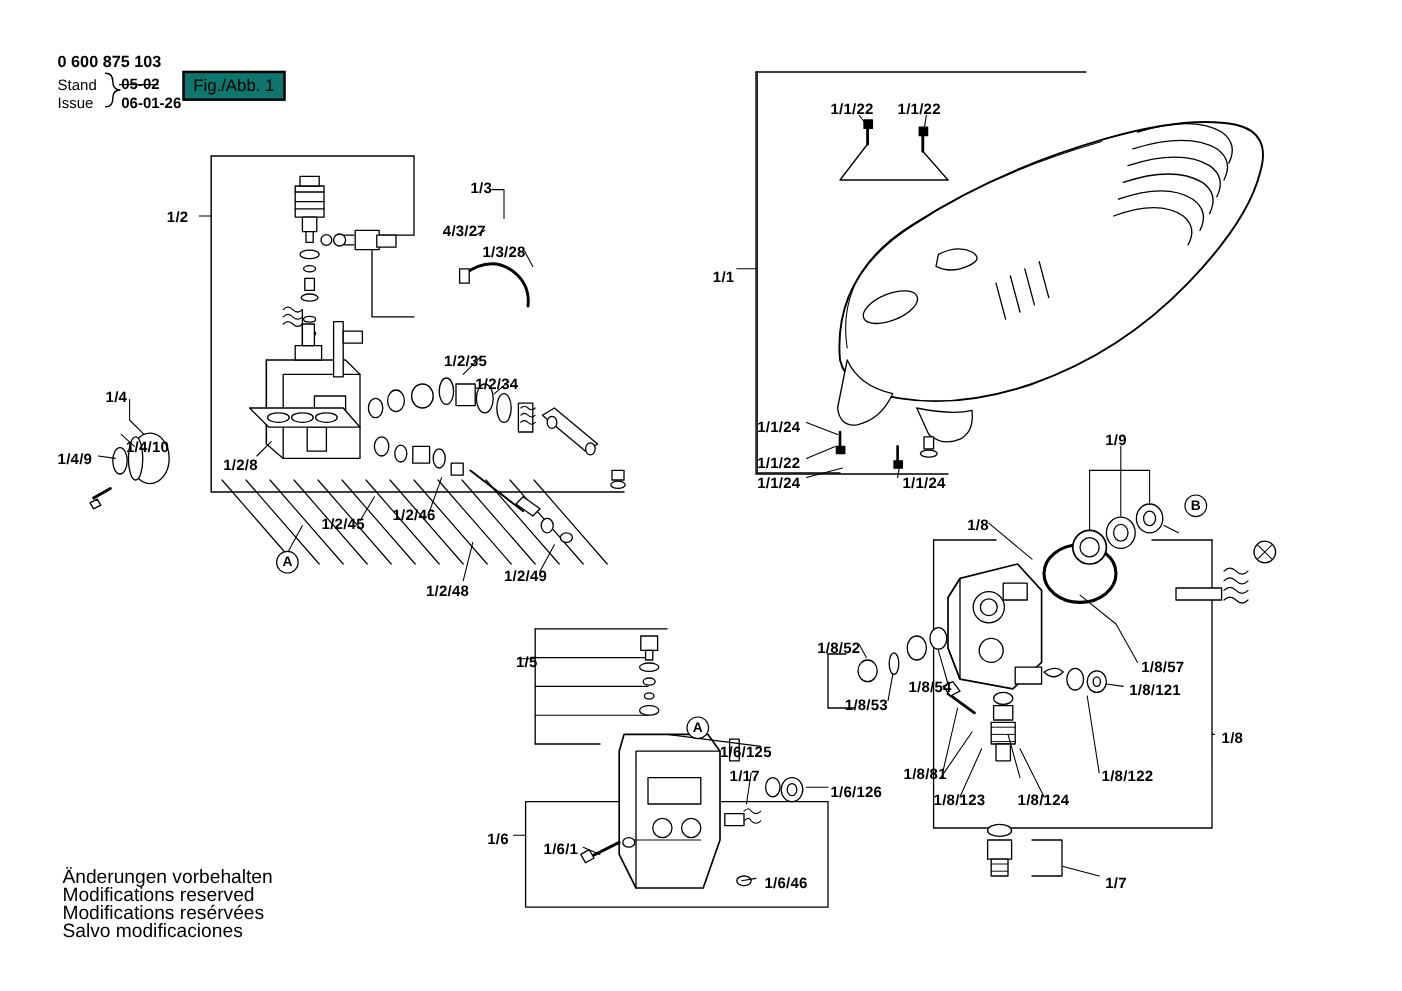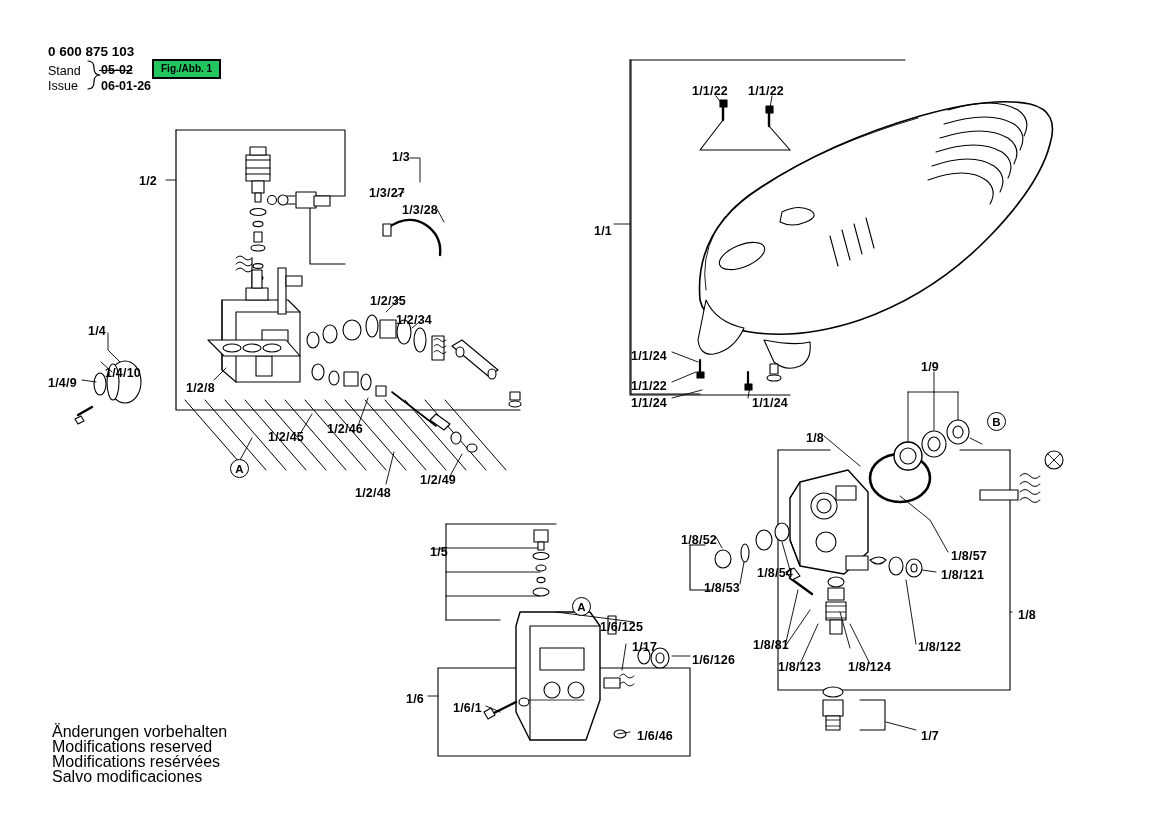--- a/index.html
+++ b/index.html
@@ -7,22 +7,22 @@
     width:1168px;height:826px;background:#ffffff;
     font-family:"Liberation Sans", sans-serif;
     color:#000;position:relative;overflow:hidden;
   }
   .stage{position:absolute;left:0;top:0;width:932px;height:826px;}
   svg.overlay{position:absolute;left:0;top:0;width:1168px;height:826px;pointer-events:none;}
   .lbl{position:absolute;font-size:12.5px;font-weight:bold;letter-spacing:.2px;white-space:nowrap;}
   .hdr{position:absolute;font-size:12.5px;white-space:nowrap;}
   .hdr.bold{font-weight:bold;}
   .fig-box{
-    position:absolute;border:2px solid #000;background:#22c55e;
-    font-weight:bold;font-size:10px;padding:2px 7px 3px 7px;
+    position:absolute;border:2px solid #000;background:#0f766e;
+    font-weight:normal;font-size:14px;padding:2px 7px 3px 7px;
   }
   .foot{position:absolute;font-size:16px;line-height:15px;white-space:nowrap;}
   .circ{
     position:absolute;border:1.3px solid #000;border-radius:50%;
     width:17px;height:17px;font-size:11.5px;font-weight:bold;
     display:flex;align-items:center;justify-content:center;background:#fff;
   }
   .strike{position:absolute;height:1px;background:#000;}
 </style>
 </head>
@@ -320,39 +320,39 @@
         <path d="M786 642 L798 590"></path>
         <path d="M1012 612 L1010 612"></path>
         <path d="M916 730 L886 722"></path>
         <path d="M982 444 L970 438"></path>
       </g>
     </g>
   </svg>
 
   <div class="lbl" style="left:139px;top:174px;">1/2</div>
   <div class="lbl" style="left:392px;top:150px;">1/3</div>
-  <div class="lbl" style="left:369px;top:186px;">1/3/27</div>
+  <div class="lbl" style="left:369px;top:186px;">4/3/27</div>
   <div class="lbl" style="left:402px;top:203px;">1/3/28</div>
   <div class="lbl" style="left:88px;top:324px;">1/4</div>
   <div class="lbl" style="left:105px;top:366px;">1/4/10</div>
   <div class="lbl" style="left:48px;top:376px;">1/4/9</div>
   <div class="lbl" style="left:186px;top:381px;">1/2/8</div>
   <div class="lbl" style="left:370px;top:294px;">1/2/35</div>
   <div class="lbl" style="left:396px;top:313px;">1/2/34</div>
   <div class="lbl" style="left:268px;top:430px;">1/2/45</div>
   <div class="lbl" style="left:327px;top:422px;">1/2/46</div>
   <div class="lbl" style="left:355px;top:486px;">1/2/48</div>
   <div class="lbl" style="left:420px;top:473px;">1/2/49</div>
   <div class="lbl" style="left:430px;top:545px;">1/5</div>
   <div class="lbl" style="left:406px;top:692px;">1/6</div>
   <div class="lbl" style="left:453px;top:701px;">1/6/1</div>
   <div class="lbl" style="left:637px;top:729px;">1/6/46</div>
   <div class="lbl" style="left:600px;top:620px;">1/6/125</div>
   <div class="lbl" style="left:692px;top:653px;">1/6/126</div>
-  <div class="lbl" style="left:632px;top:640px;">1/17</div>
+  <div class="lbl" style="left:608px;top:640px;">1/17</div>
   <div class="lbl" style="left:594px;top:224px;">1/1</div>
   <div class="lbl" style="left:692px;top:84px;">1/1/22</div>
   <div class="lbl" style="left:748px;top:84px;">1/1/22</div>
   <div class="lbl" style="left:631px;top:349px;">1/1/24</div>
   <div class="lbl" style="left:631px;top:379px;">1/1/22</div>
   <div class="lbl" style="left:631px;top:396px;">1/1/24</div>
   <div class="lbl" style="left:752px;top:396px;">1/1/24</div>
   <div class="lbl" style="left:921px;top:360px;">1/9</div>
   <div class="lbl" style="left:806px;top:431px;">1/8</div>
   <div class="lbl" style="left:681px;top:533px;">1/8/52</div>

